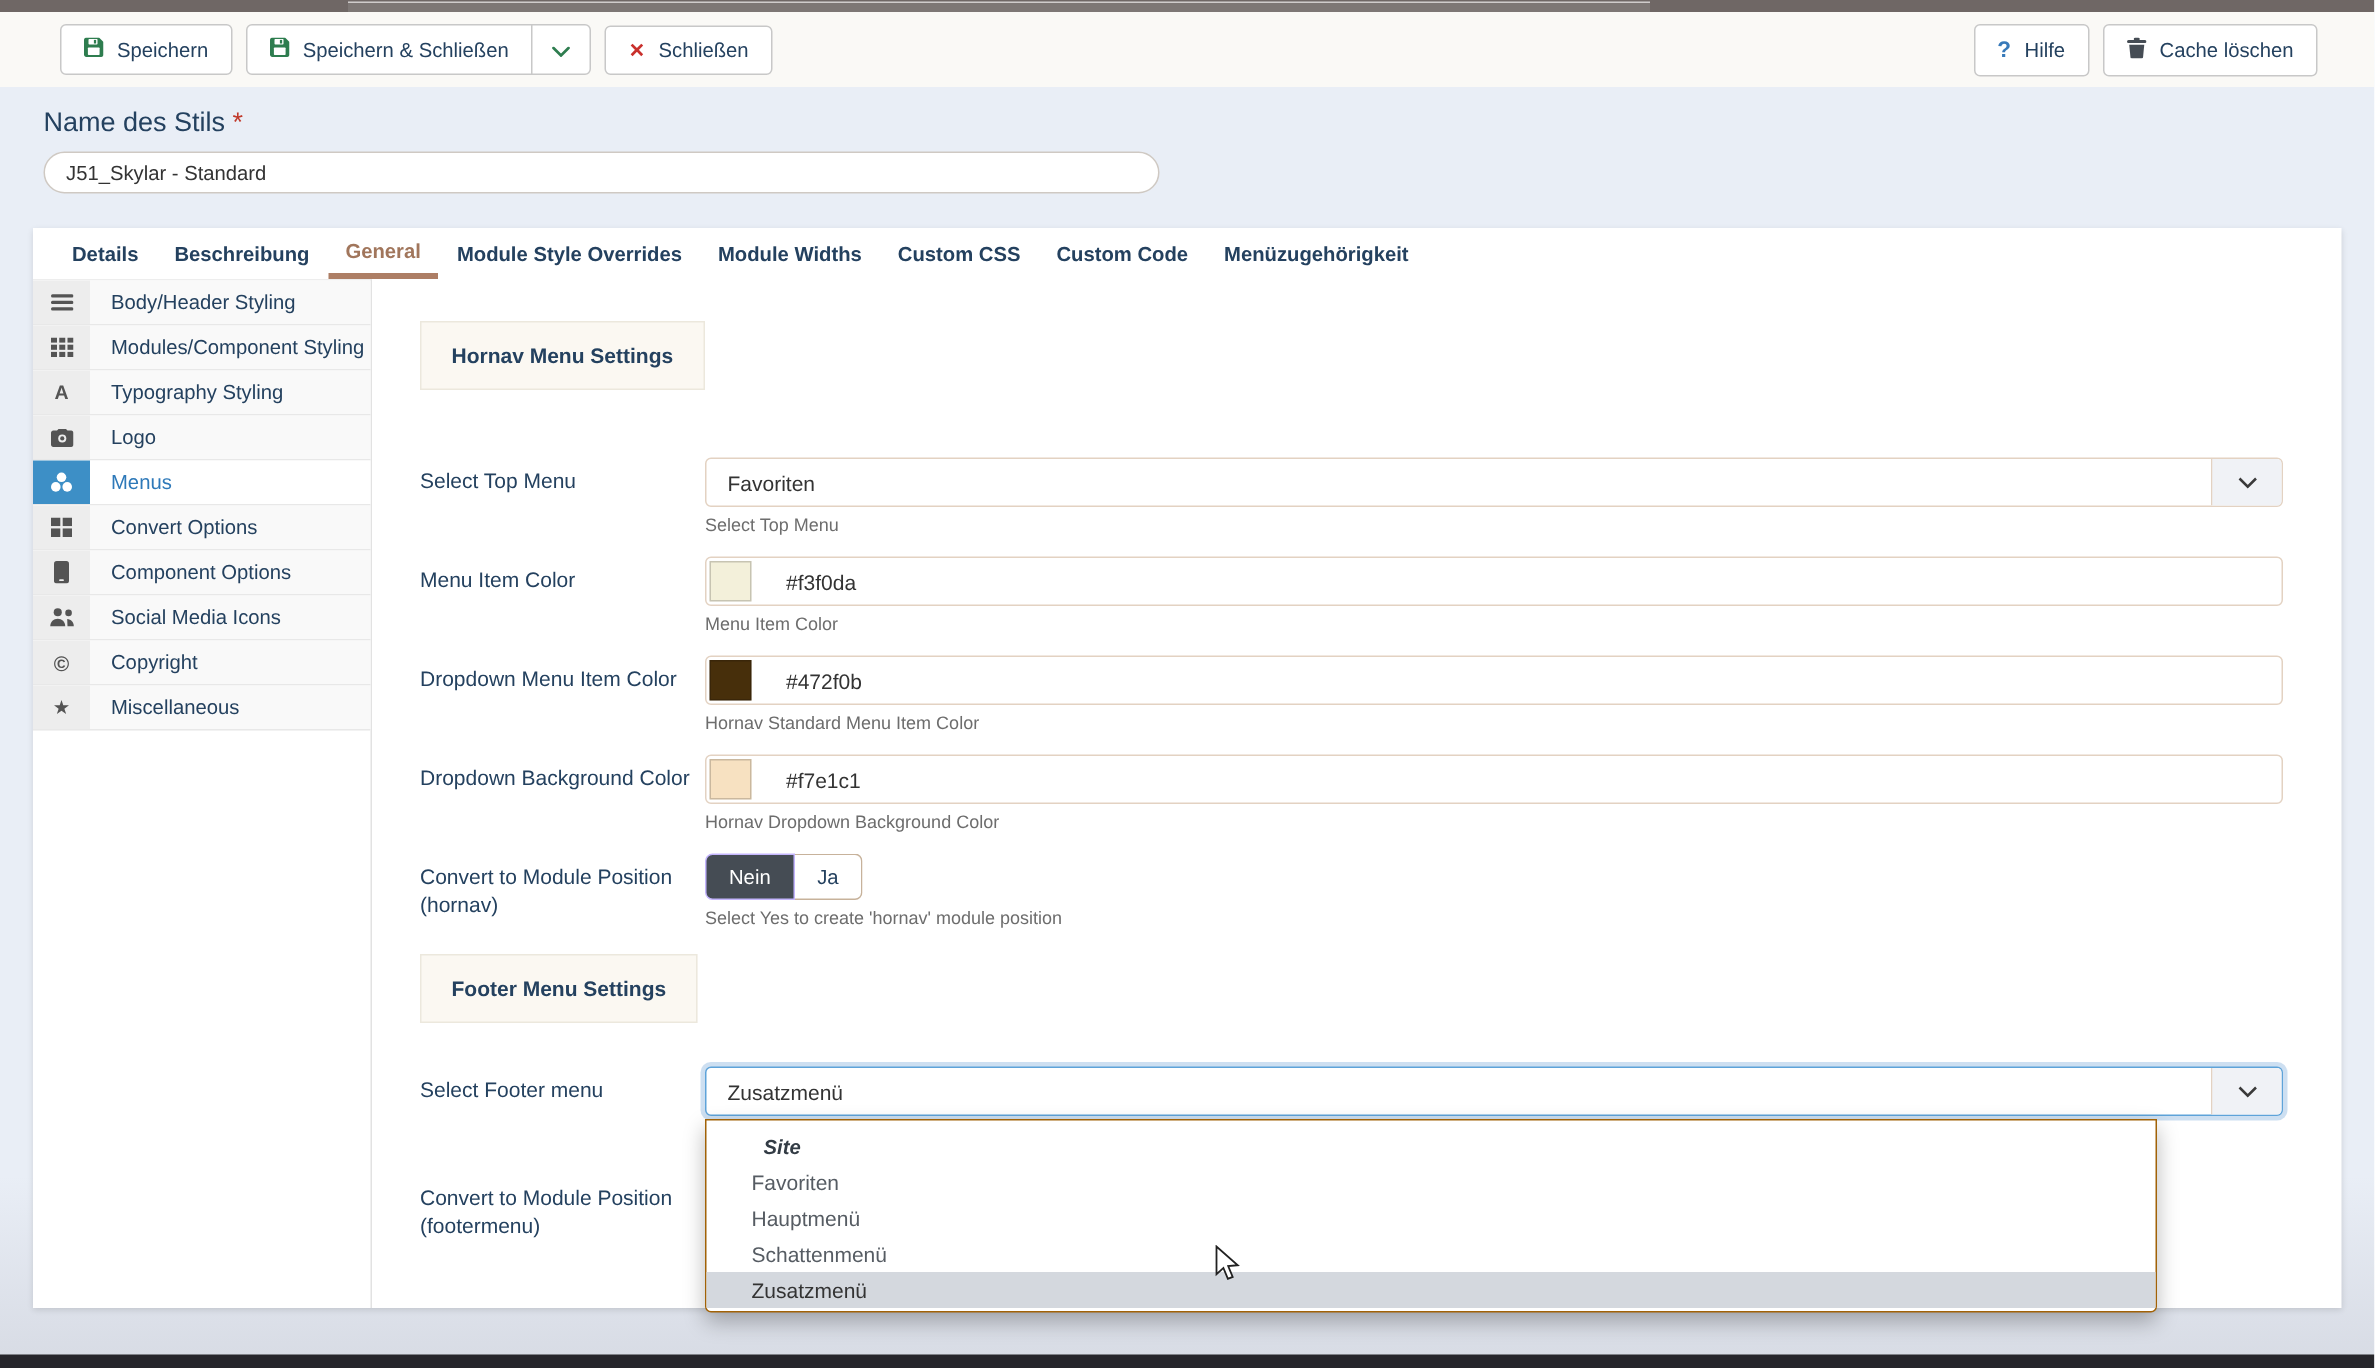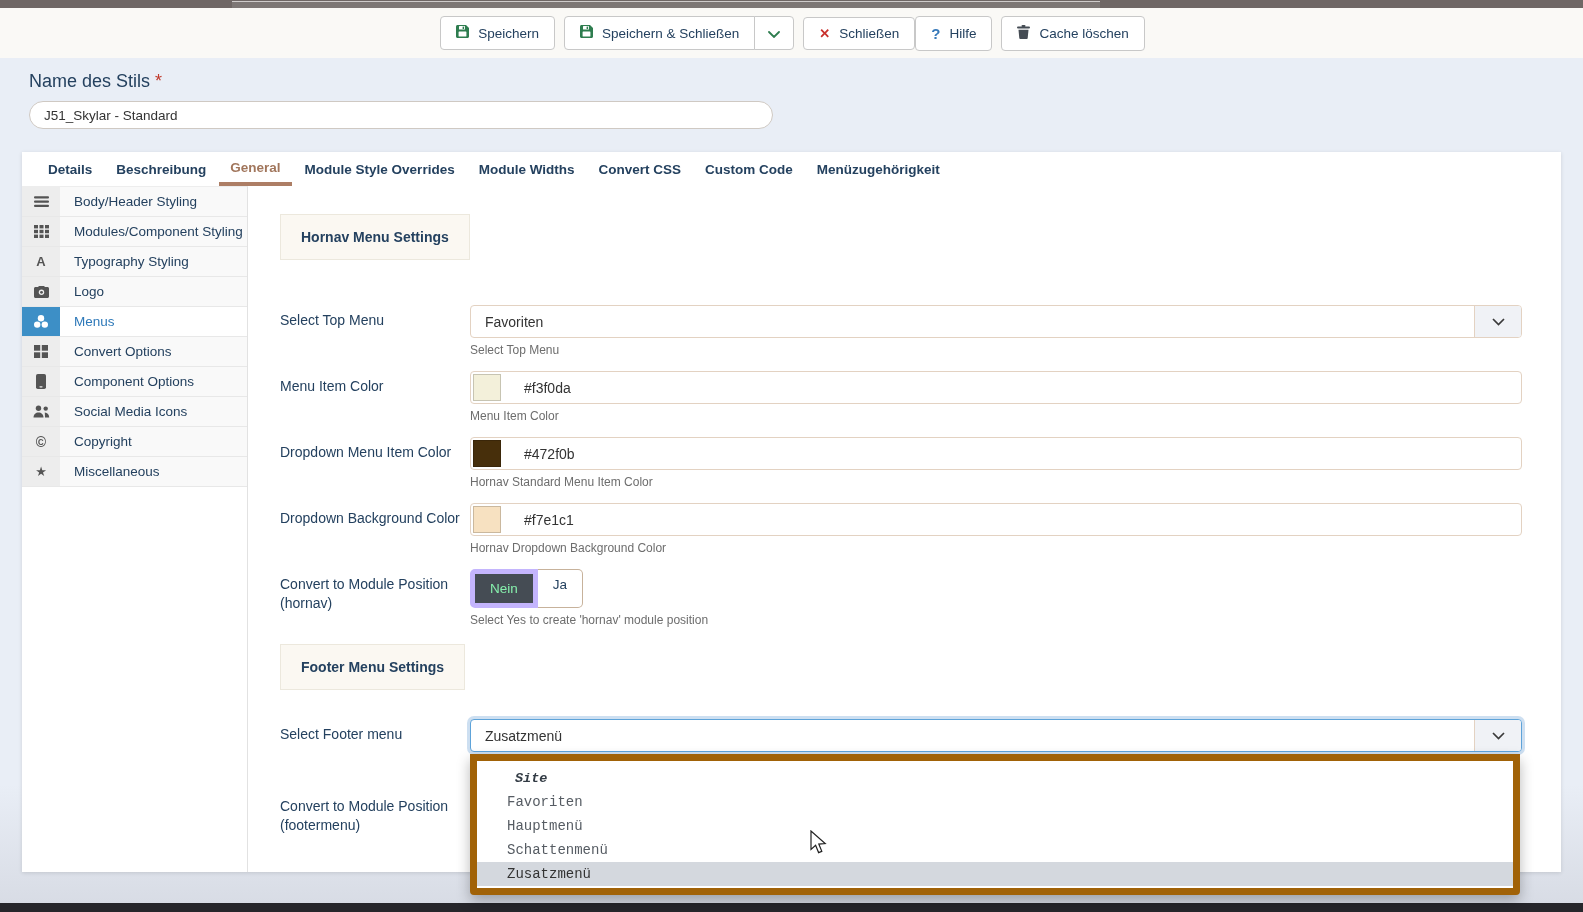--- a/index.html
+++ b/index.html
@@ -8,21 +8,21 @@
   .page { position:relative; width:1583px; height:912px; overflow:hidden;
           background:linear-gradient(180deg,#e9eef6 0%,#e9eef6 86%,#d8dce5 99%); }
 
   
   .chrome-strip { position:relative; height:8px; background:#6f6765; }
   .chrome-inset { position:absolute; left:232px; width:868px; top:1px; bottom:0;
                   background:#7d7775; border-top:1px solid #cfcccb; }
 
   
   .toolbar { height:50px; background:#faf9f6; display:flex; align-items:center;
-             justify-content:center; padding:0 38px 0 40px; }
+             justify-content:space-between; padding:0 38px 0 40px; }
   .btn-group { display:flex; align-items:center; gap:9px; }
   .btn { display:inline-flex; align-items:center; gap:9px; background:#fff;
          border:1px solid #c8c8c8; border-radius:4px; padding:8px 15px;
          font-size:13.5px; color:#24415f; cursor:pointer; white-space:nowrap; }
   .split { display:inline-flex; }
   .split .btn.main { border-radius:4px 0 0 4px; }
   .split .btn.caret { border-radius:0 4px 4px 0; margin-left:-1px; padding:8px 13px; }
   .icon-x { color:#c9302c; font-weight:bold; font-size:13px; }
   .icon-q { color:#3779b9; font-weight:bold; font-size:15px; }
 
@@ -71,27 +71,27 @@
                   border-radius:0 3px 3px 0; display:flex; align-items:center; justify-content:center; }
   .select.focused { border-color:#5ea3d9; box-shadow:0 0 0 3px rgba(111,164,214,.35); }
 
   .color-input { height:33px; border:1px solid #e3d2c2; border-radius:4px; background:#fff;
                  display:flex; align-items:center; padding-left:2px; cursor:text; }
   .swatch { width:28px; height:27px; border:1px solid rgba(0,0,0,.18); flex:none; }
   .color-value { padding-left:23px; font-size:14px; color:#333; }
 
   .toggle { display:inline-flex; }
   .t-opt { padding:7px 15px; font-size:13.5px; cursor:pointer; }
-  .t-on  { background:#454c54; color:#86efac; border:5px solid #c4b5fd; border-radius:5px 0 0 5px; }
+  .t-on  { background:#454c54; color:#ffffff; border:1px solid #c4b5fd; border-radius:5px 0 0 5px; }
   .t-off { background:#fff; color:#24415f; border:1px solid #c7b29b; border-left:0; border-radius:0 5px 5px 0; }
 
   
-  .dropdown-panel { position:absolute; top:35px; left:0; width:1050px; background:#fff;
-                    border:7px solid #a16207; border-radius:0 0 4px 4px; padding:7px 0 2px;
-                    box-shadow:0 6px 14px rgba(0,0,0,.28); z-index:5;font-family:Liberation Mono, monospace; }
+  .dropdown-panel { position:absolute; top:35px; left:0; width:968px; background:#fff;
+                    border:1px solid #a16207; border-radius:0 0 4px 4px; padding:7px 0 2px;
+                    box-shadow:0 6px 14px rgba(0,0,0,.28); z-index:5; }
   .dd-group { padding:3px 0 4px 38px; font-size:13.5px; font-weight:bold; font-style:italic; color:#333c45; }
   .dd-item { padding:4px 0 4px 30px; font-size:14px; color:#565c63; cursor:pointer; }
   .dd-item.highlight { background:#d4d8de; color:#333; }
 
   
   .bottom-bar { position:absolute; left:0; bottom:0; width:100%; height:9px; background:#26262b; }
 
   .cursor { position:absolute; left:810px; top:830px; z-index:9; }
 </style>
 </head>
@@ -160,21 +160,21 @@
   </div>
 
   <div class="panel">
 
     <div class="tabs">
       <span class="tab">Details</span>
       <span class="tab">Beschreibung</span>
       <span class="tab active">General</span>
       <span class="tab">Module Style Overrides</span>
       <span class="tab">Module Widths</span>
-      <span class="tab">Convert CSS</span>
+      <span class="tab">Custom CSS</span>
       <span class="tab">Custom Code</span>
       <span class="tab">Menüzugehörigkeit</span>
     </div>
 
     <div class="panel-body">
 
       <div class="sidebar">
         <div class="side-item">
           <span class="side-icon">
               <svg width="15" height="15" viewBox="0 0 15 15">

